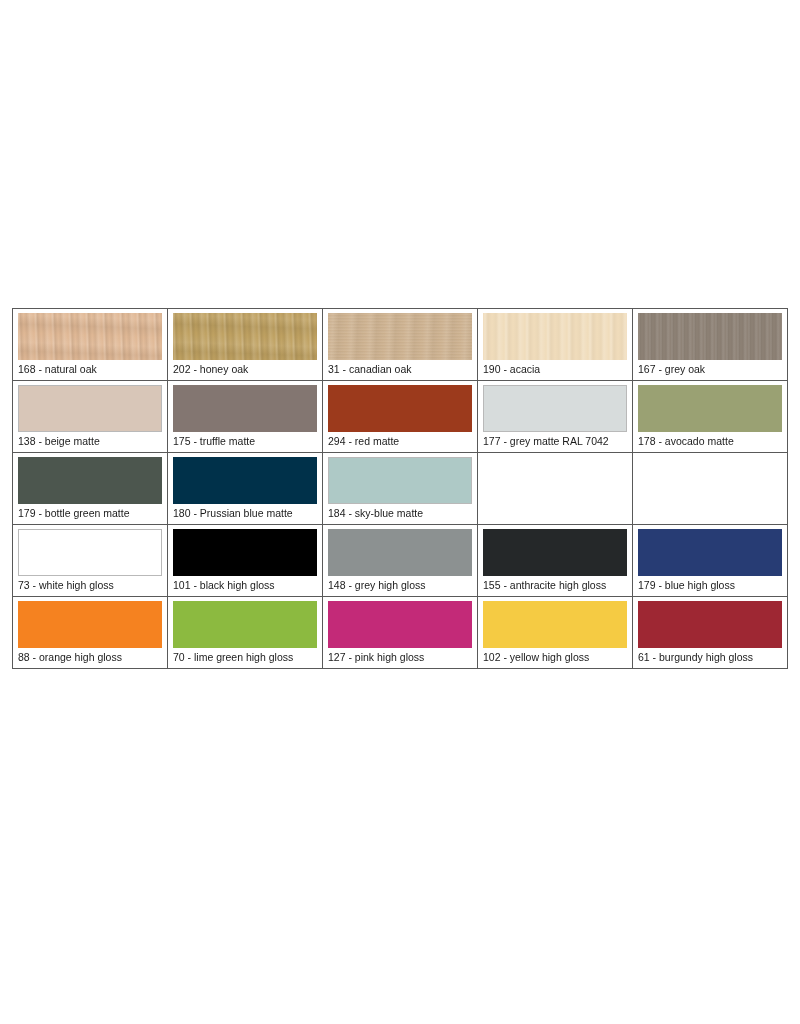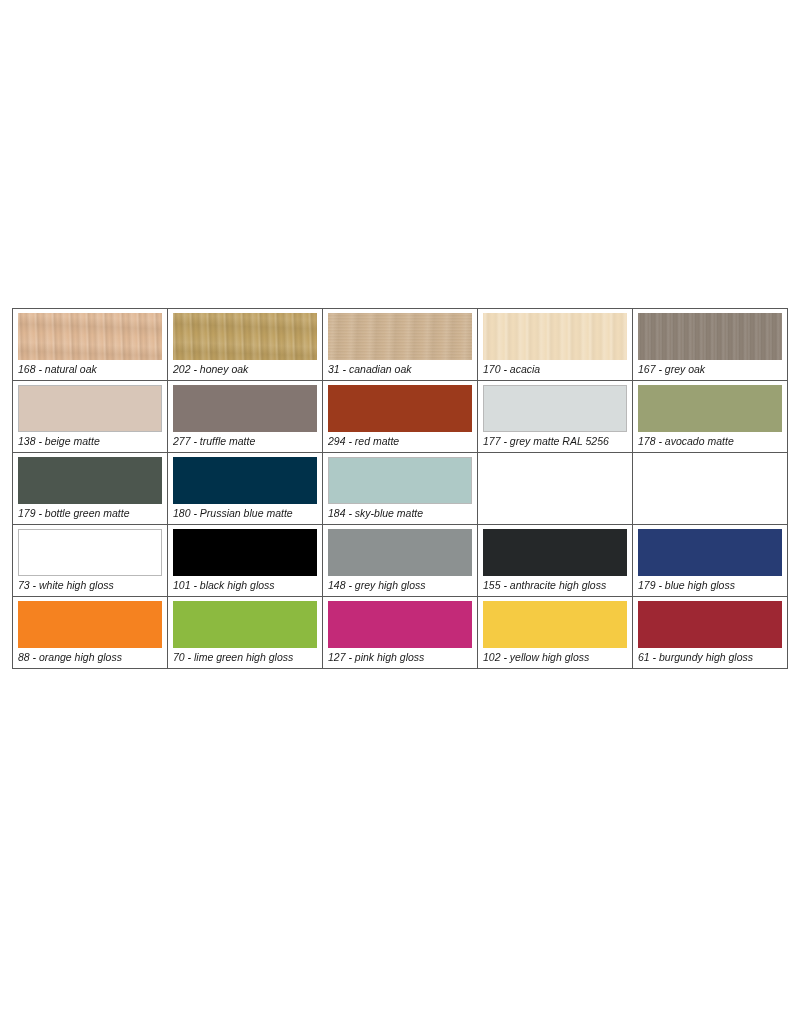--- a/index.html
+++ b/index.html
@@ -16,21 +16,20 @@
     overflow: hidden;
   }
 
   #swatch-chart {
     position: absolute;
     left: 12px;
     top: 308px;
     width: 776px;
     border-collapse: collapse;
     table-layout: fixed;
-    font-style: italic;
   }
 
   #swatch-chart tr.swatch-row > td {
     border: 1px solid #595959;
     padding: 0;
     vertical-align: top;
     background: #ffffff;
     height: 71px;
   }
 
@@ -140,53 +139,53 @@
         </td>
         <td>
           <span class="cell-inner">
             <span class="swatch grain-horizontal" style="background-color: rgb(207, 179, 145);"></span>
             <span class="swatch-label">31 - canadian oak</span>
           </span>
         </td>
         <td>
           <span class="cell-inner">
             <span class="swatch grain-vertical" style="background-color: rgb(240, 220, 187);"></span>
-            <span class="swatch-label">170 - acacia</span>
+            <span class="swatch-label">190 - acacia</span>
           </span>
         </td>
         <td>
           <span class="cell-inner">
             <span class="swatch grain-fine" style="background-color: rgb(141, 129, 117);"></span>
             <span class="swatch-label">167 - grey oak</span>
           </span>
         </td>
       </tr>
       <tr class="swatch-row">
         <td>
           <span class="cell-inner">
             <span class="swatch bordered" style="background-color: rgb(216, 198, 184);"></span>
             <span class="swatch-label">138 - beige matte</span>
           </span>
         </td>
         <td>
           <span class="cell-inner">
             <span class="swatch" style="background-color: rgb(131, 118, 113);"></span>
-            <span class="swatch-label">277 - truffle matte</span>
+            <span class="swatch-label">175 - truffle matte</span>
           </span>
         </td>
         <td>
           <span class="cell-inner">
             <span class="swatch" style="background-color: rgb(156, 58, 28);"></span>
             <span class="swatch-label">294 - red matte</span>
           </span>
         </td>
         <td>
           <span class="cell-inner">
             <span class="swatch bordered" style="background-color: rgb(215, 220, 220);"></span>
-            <span class="swatch-label">177 - grey matte RAL 5256</span>
+            <span class="swatch-label">177 - grey matte RAL 7042</span>
           </span>
         </td>
         <td>
           <span class="cell-inner">
             <span class="swatch" style="background-color: rgb(154, 161, 115);"></span>
             <span class="swatch-label">178 - avocado matte</span>
           </span>
         </td>
       </tr>
       <tr class="swatch-row">

